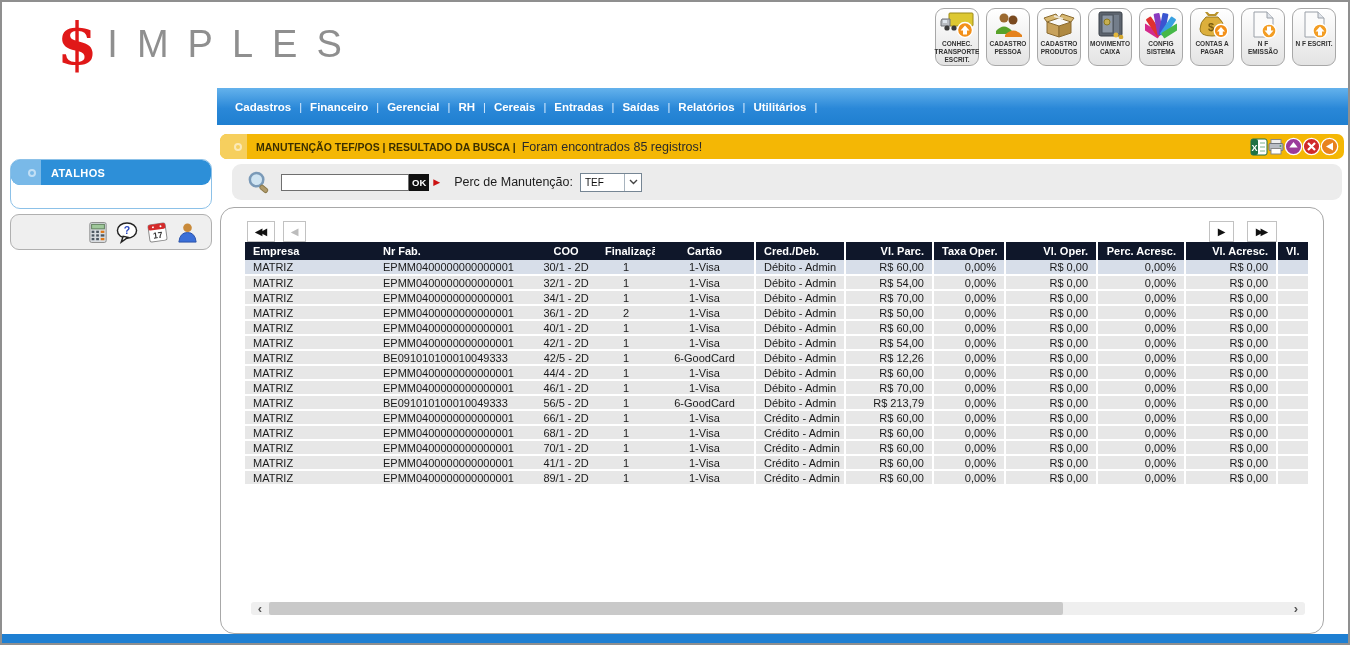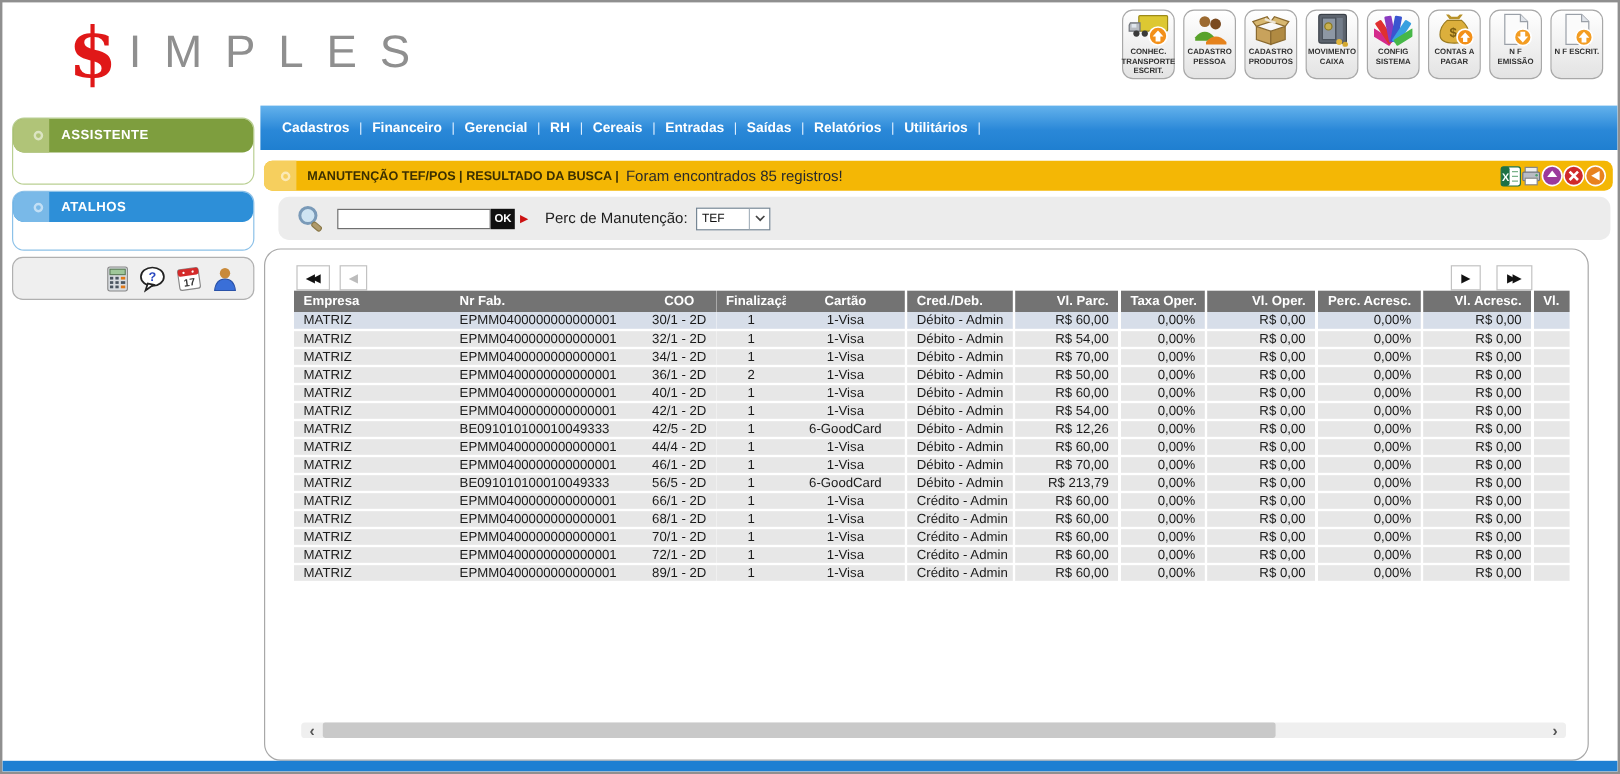--- a/index.html
+++ b/index.html
@@ -65,21 +65,21 @@
   .nav-first { left:26px; width:28px; }
   .nav-prev  { left:62px; width:23px; }
   .nav-next  { left:988px; width:25px; }
   .nav-last  { left:1026px; width:30px; }
   .pages { position:absolute; top:15px; left:0; width:100%; text-align:center; font-size:12.5px; }
   .page-num { color:#1a52c8; margin:0 2.5px; cursor:pointer; }
   .page-num.current { color:#111; font-weight:bold; }
 
   .table-wrap { position:absolute; left:24px; top:34px; width:1063px; height:284px; overflow:hidden; }
   table.grid { border-collapse:collapse; table-layout:fixed; width:1152px; font-size:11px; }
-  table.grid th { background:#737373; color:#fff; font-weight:bold; height:18px; padding:0 8px; white-space:nowrap; overflow:hidden; cursor:pointer; }
+  table.grid th { background:#0f172a; color:#fff; font-weight:bold; height:18px; padding:0 8px; white-space:nowrap; overflow:hidden; cursor:pointer; }
   table.grid td { background:#e7e7e7; height:15px; padding:0 8px; border-bottom:2px solid #fff; white-space:nowrap; overflow:hidden; color:#1a1a1a; }
   table.grid tr.highlight td { background:#d7dee9; }
   table.grid .sep { border-left:2px solid #fff; }
 
   .hscroll { position:absolute; left:30px; bottom:18px; width:1054px; height:13px; background:#efefef; border-radius:3px; display:flex; align-items:center; }
   .hs-btn { width:18px; text-align:center; font-size:13px; font-weight:bold; color:#555; cursor:pointer; line-height:13px; user-select:none; }
   .hs-track { flex:1; height:13px; position:relative; cursor:pointer; }
   .hs-thumb { position:absolute; left:0; top:0; height:13px; width:78%; background:#c9c9c9; border-radius:2px; cursor:grab; }
 
   .bottombar { position:absolute; left:0; bottom:0; width:100%; height:9px; background:#1e7fd2; }
@@ -210,28 +210,20 @@
       <a class="menu-item">Entradas</a>
       <span class="menu-sep">|</span>
       <a class="menu-item">Saídas</a>
       <span class="menu-sep">|</span>
       <a class="menu-item">Relatórios</a>
       <span class="menu-sep">|</span>
       <a class="menu-item">Utilitários</a>
       <span class="menu-sep">|</span>
     </div>
 
-  <div class="side-panel assistente">
-    <div class="panel-head">
-      <span class="panel-tab">
-          <span class="tab-ring"></span>
-        </span>
-      <span class="head-label">ASSISTENTE</span>
-    </div>
-  </div>
   <div class="side-panel atalhos">
     <div class="panel-head">
       <span class="panel-tab">
           <span class="tab-ring"></span>
         </span>
       <span class="head-label">ATALHOS</span>
     </div>
   </div>
   <div class="quickbar">
     <span class="qicon">
@@ -545,21 +537,21 @@
               <td class="sep" style="text-align: right;">R$ 60,00</td>
               <td class="sep" style="text-align: right;">0,00%</td>
               <td class="sep" style="text-align: right;">R$ 0,00</td>
               <td class="sep" style="text-align: right;">0,00%</td>
               <td class="sep" style="text-align: right;">R$ 0,00</td>
               <td class="sep" style="text-align: left;"></td>
             </tr>
             <tr>
               <td style="text-align: left;">MATRIZ</td>
               <td style="text-align: left;">EPMM0400000000000001</td>
-              <td style="text-align: center;">72/1 - 2D</td>
+              <td style="text-align: center;">41/1 - 2D</td>
               <td style="text-align: center;">1</td>
               <td style="text-align: center;">1-Visa</td>
               <td class="sep" style="text-align: left;">Crédito - Admin</td>
               <td class="sep" style="text-align: right;">R$ 60,00</td>
               <td class="sep" style="text-align: right;">0,00%</td>
               <td class="sep" style="text-align: right;">R$ 0,00</td>
               <td class="sep" style="text-align: right;">0,00%</td>
               <td class="sep" style="text-align: right;">R$ 0,00</td>
               <td class="sep" style="text-align: left;"></td>
             </tr>

